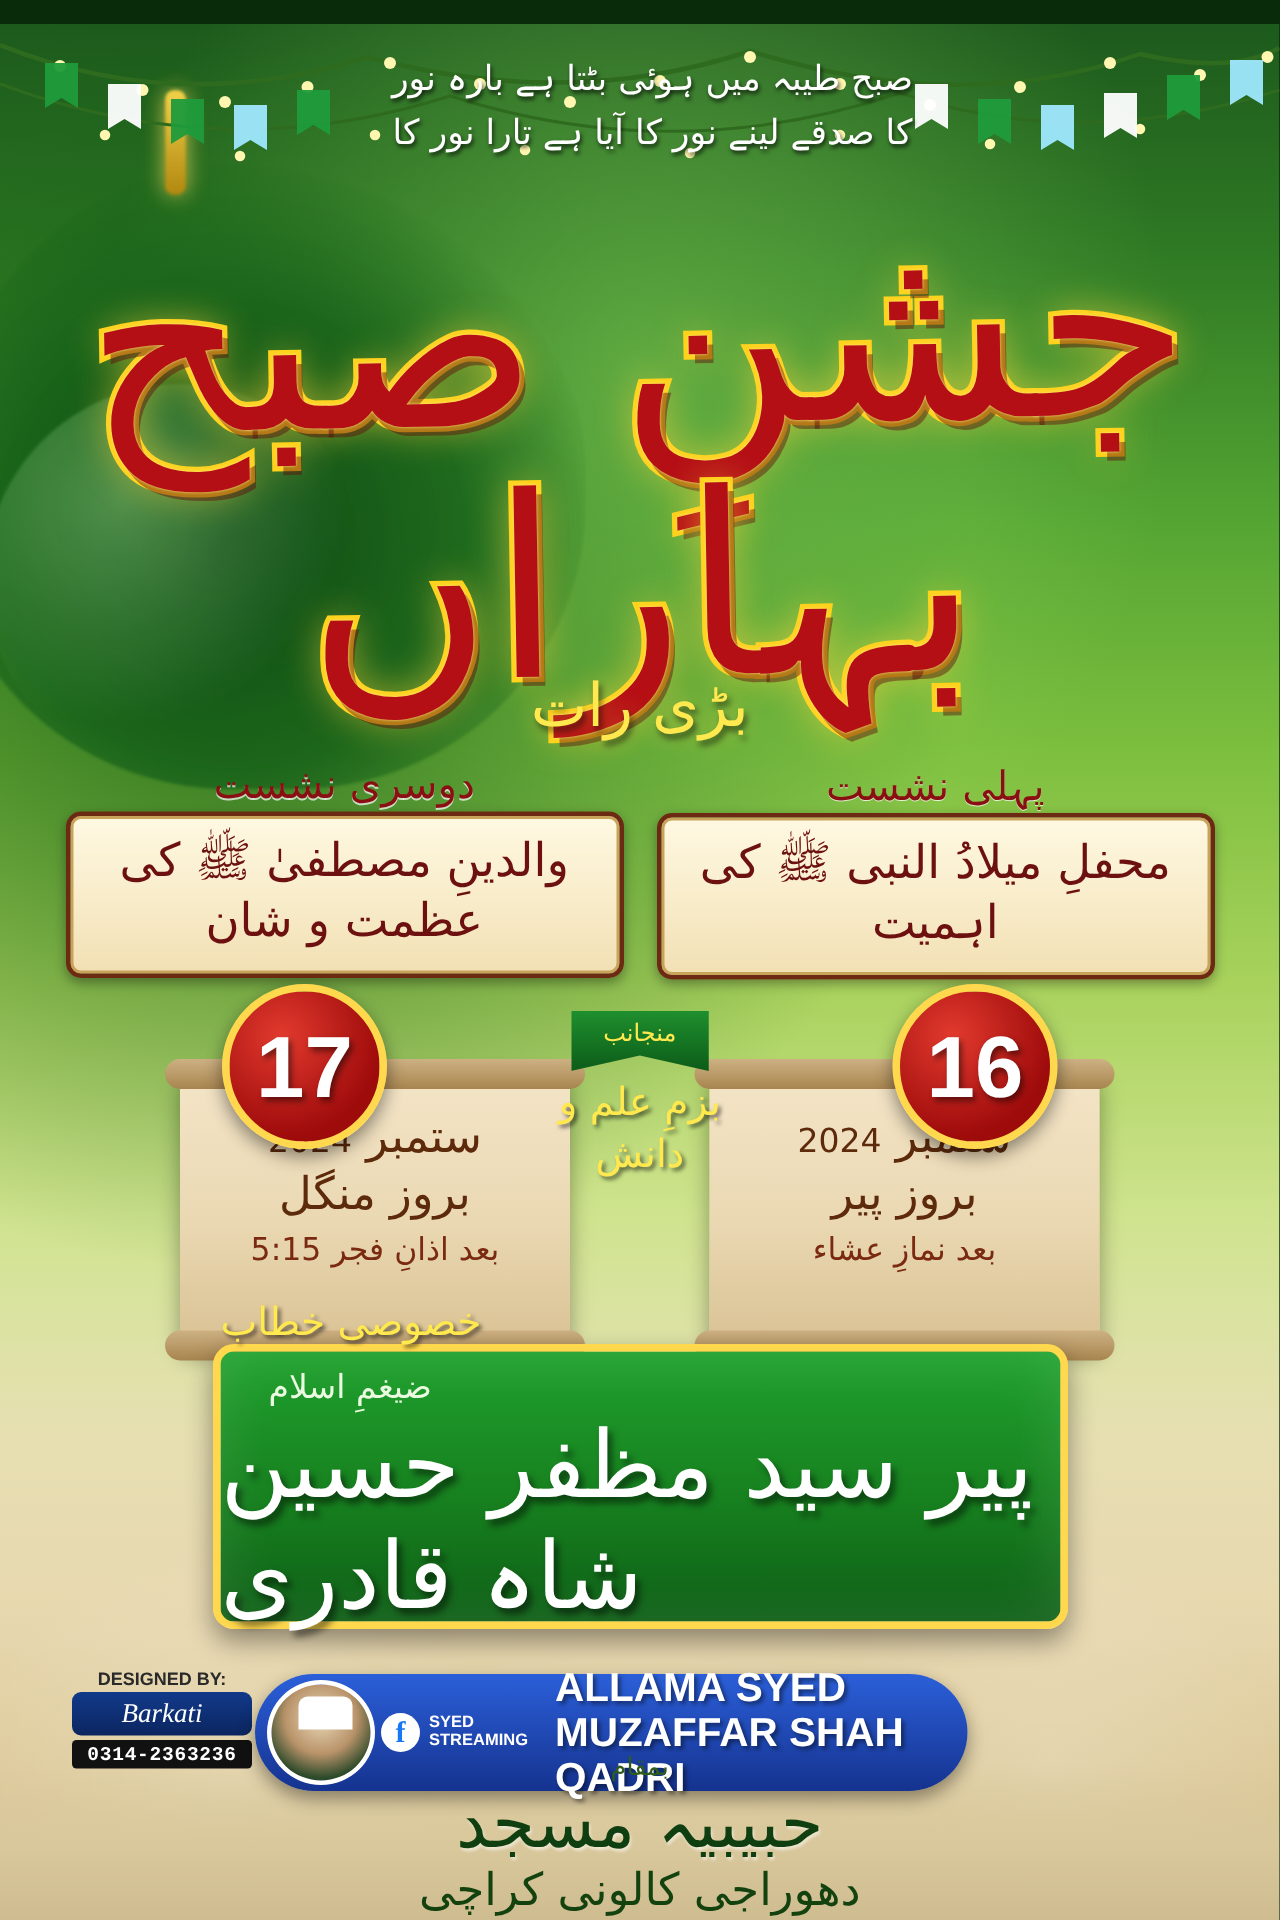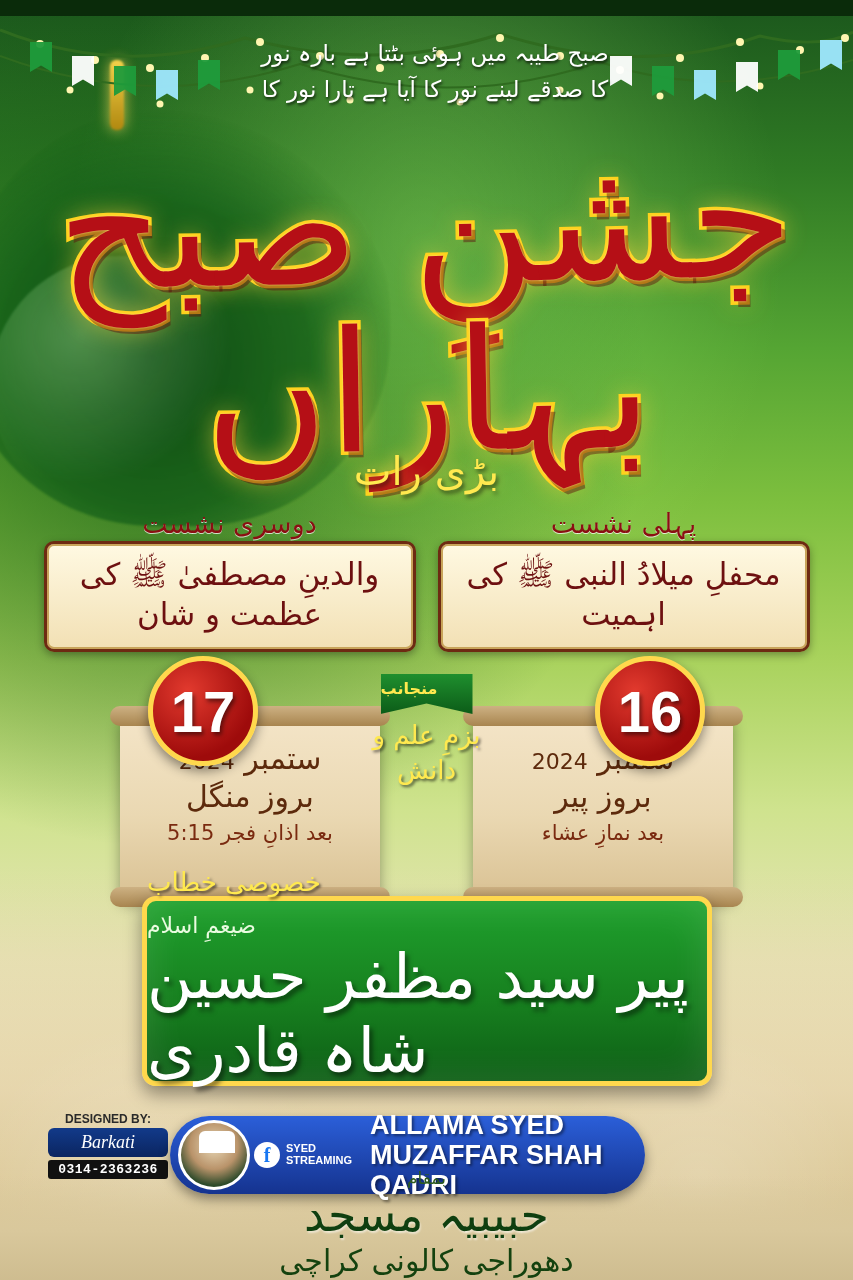--- a/index.html
+++ b/index.html
@@ -170,42 +170,41 @@
   .mid-tag{
     position:absolute; left:50%; top:62px; transform:translateX(-50%);
     width:156px; text-align:center; direction:rtl;
     font-family:"DejaVu Sans", sans-serif;
     color:#ffe94f; font-size:26px; line-height:1.35;
     text-shadow:2px 2px 3px rgba(0,0,0,0.6);
   }
   .mid-flag{
     position:absolute; left:50%; top:18px; transform:translateX(-50%);
     width:92px; height:40px; background:linear-gradient(180deg,#1f8f2e,#0c5c18);
-    color:#ffe94f; font-size:16px; direction:rtl; text-align:left;
+    color:#ffe94f; font-size:16px; direction:rtl; text-align:center;
     clip-path:polygon(0 0,100% 0,100% 100%,50% 74%,0 100%);
     padding-top:5px;
     font-family:"DejaVu Sans", sans-serif;
-    font-weight:bold;
   }
   
   .speaker{
     position:absolute; left:142px; top:880px; width:570px; height:190px;
     background:linear-gradient(180deg,#1fa12d 0%,#17801f 55%,#0e5f16 100%);
     border:5px solid #ffd84d;
     border-radius:14px;
     box-shadow:0 8px 18px rgba(0,0,0,0.4), inset 0 0 40px rgba(255,255,255,0.12);
     direction:rtl; text-align:left;
     font-family:"DejaVu Sans", sans-serif;
   }
   .speaker-top{
     position:absolute; top:-34px; left:0; right:0;
     font-size:26px; color:#ffe94f;
     text-shadow:2px 2px 3px rgba(0,0,0,0.6);
   }
-  .speaker-title{ font-size:22px; color:#eafbe0; margin-top:12px; }
+  .speaker-title{ font-size:22px; color:#eafbe0; margin-top:12px;padding-left:32px; }
   .speaker-name{
     font-size:62px; color:#ffffff; line-height:1.2; margin-top:2px;
     text-shadow:3px 4px 5px rgba(0,0,0,0.5);
   }
   
   .designed{
     position:absolute; left:48px; top:1096px; width:120px; text-align:center;
     font-family:"Liberation Sans", sans-serif;
   }
   .designed-label{ font-size:12px; font-weight:bold; color:#2a2a2a; }

